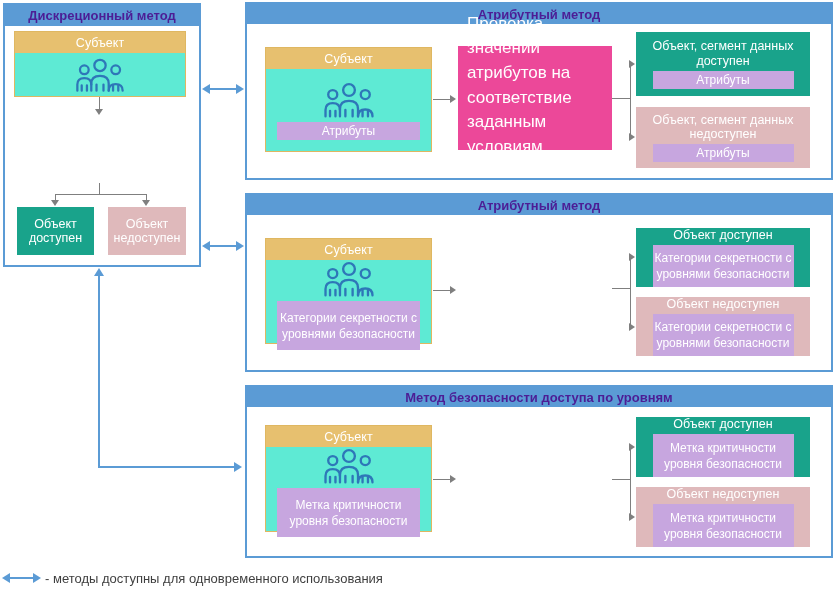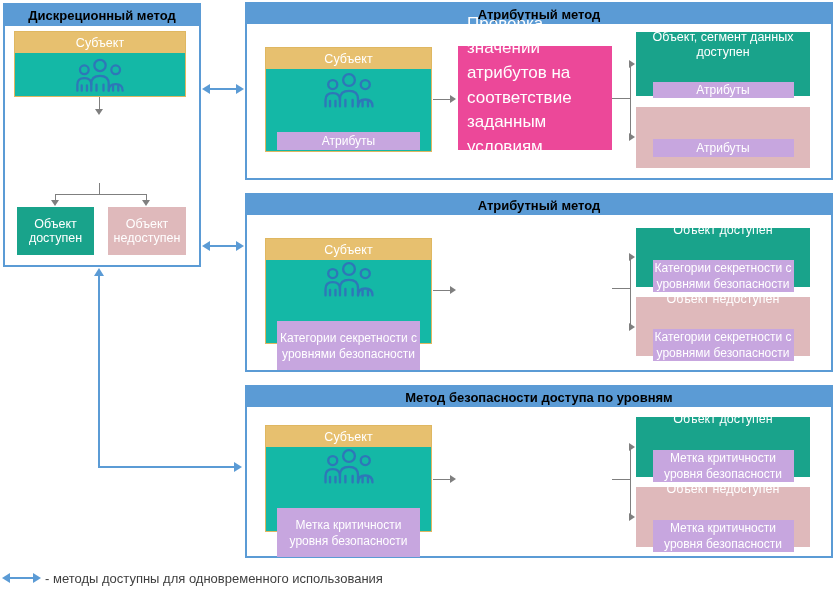--- a/index.html
+++ b/index.html
@@ -4,27 +4,27 @@
 <style>
   * { margin:0; padding:0; box-sizing:border-box; }
   html,body { background:#ffffff; }
   .stage {
     position:relative; width:835px; height:595px; background:#ffffff;
     font-family:"Liberation Sans", sans-serif; overflow:hidden;
   }
   
   .panel { position:absolute; border:2px solid #5B9BD5; background:#ffffff; }
   .panel-hdr {
-    height:20px; background:#5B9BD5; color:#000000; font-weight:bold;
+    height:20px; background:#5B9BD5; color:#4c1d95; font-weight:bold;
     font-size:13px; display:flex; align-items:center; justify-content:center;
     white-space:nowrap;
   }
   .left .panel-hdr { height:21px; }
   
-  .subject { position:absolute; border:1px solid #DFB761; background:#14b8a6; display:flex; flex-direction:column; }
+  .subject { position:absolute; border:1px solid #DFB761; background:#5eead4; display:flex; flex-direction:column; }
   .subject-hdr {
     height:21px; background:#E7C06F; color:#ffffff; font-size:12.5px;
     display:flex; align-items:center; justify-content:center; flex:none;
   }
   .subject-body { flex:1; display:flex; flex-direction:column; align-items:center; justify-content:center; gap:3px; }
   
   .check {
     position:absolute; background:#ec4899; color:#ffffff; font-size:17px;
     line-height:1.45; text-align:left; display:flex; align-items:center;
     justify-content:center; padding:0 9px;
@@ -33,21 +33,21 @@
   .result {
     position:absolute; color:#ffffff; display:flex; flex-direction:column;
     align-items:center; justify-content:center; gap:3px; text-align:center;
   }
   .result.green { background:#19A38B; }
   .result.pink  { background:#DFB9BB; }
   .result-title { font-size:12.5px; line-height:1.15; }
   
   .tag {
     background:#C7A6DF; color:#ffffff; font-size:12px; line-height:16px;
-    display:flex; align-items:center; justify-content:center; text-align:center;margin-top:20px;
+    display:flex; align-items:center; justify-content:center; text-align:center;
   }
   .tag.w1 { width:141px; height:18px; }
   .tag.w2 { width:143px; height:49px; }
   
   .hline { position:absolute; height:1px; background:#7F7F7F; }
   .vline { position:absolute; width:1px; background:#7F7F7F; }
   .arr-r { position:absolute; width:0; height:0; border-left:6px solid #7F7F7F; border-top:4px solid transparent; border-bottom:4px solid transparent; }
   .arr-d { position:absolute; width:0; height:0; border-top:6px solid #7F7F7F; border-left:4px solid transparent; border-right:4px solid transparent; }
   
   .bh { position:absolute; height:2px; background:#5B9BD5; }
@@ -128,20 +128,21 @@
       </svg>
       <div class="tag w2" style="width:143px;height:18px;">Атрибуты</div>
     </div>
   </div>
   <div class="check" style="left:458px;top:46px;width:154px;height:104px;">Проверка значений атрибутов на соответствие заданным условиям политики</div>
   <div class="result green" style="left:636px;top:32px;width:174px;height:64px;">
     <div class="result-title">Объект, сегмент данных доступен</div>
     <div class="tag w1">Атрибуты</div>
   </div>
   <div class="result pink" style="left:636px;top:107px;width:174px;height:61px;">
+    <div class="result-title">Объект, сегмент данных недоступен</div>
     <div class="tag w1">Атрибуты</div>
   </div>
   <div class="hline" style="left:433px;top:99px;width:18px;"></div>
   <div class="arr-r" style="left:450px;top:95px;"></div>
   <div class="hline" style="left:612px;top:98px;width:19px;"></div>
   <div class="vline" style="left:630px;top:64px;height:73px;"></div>
   <div class="arr-r" style="left:629px;top:60px;"></div>
   <div class="arr-r" style="left:629px;top:133px;"></div>
 
   <div class="subject" style="left:265px;top:238px;width:167px;height:106px;">

